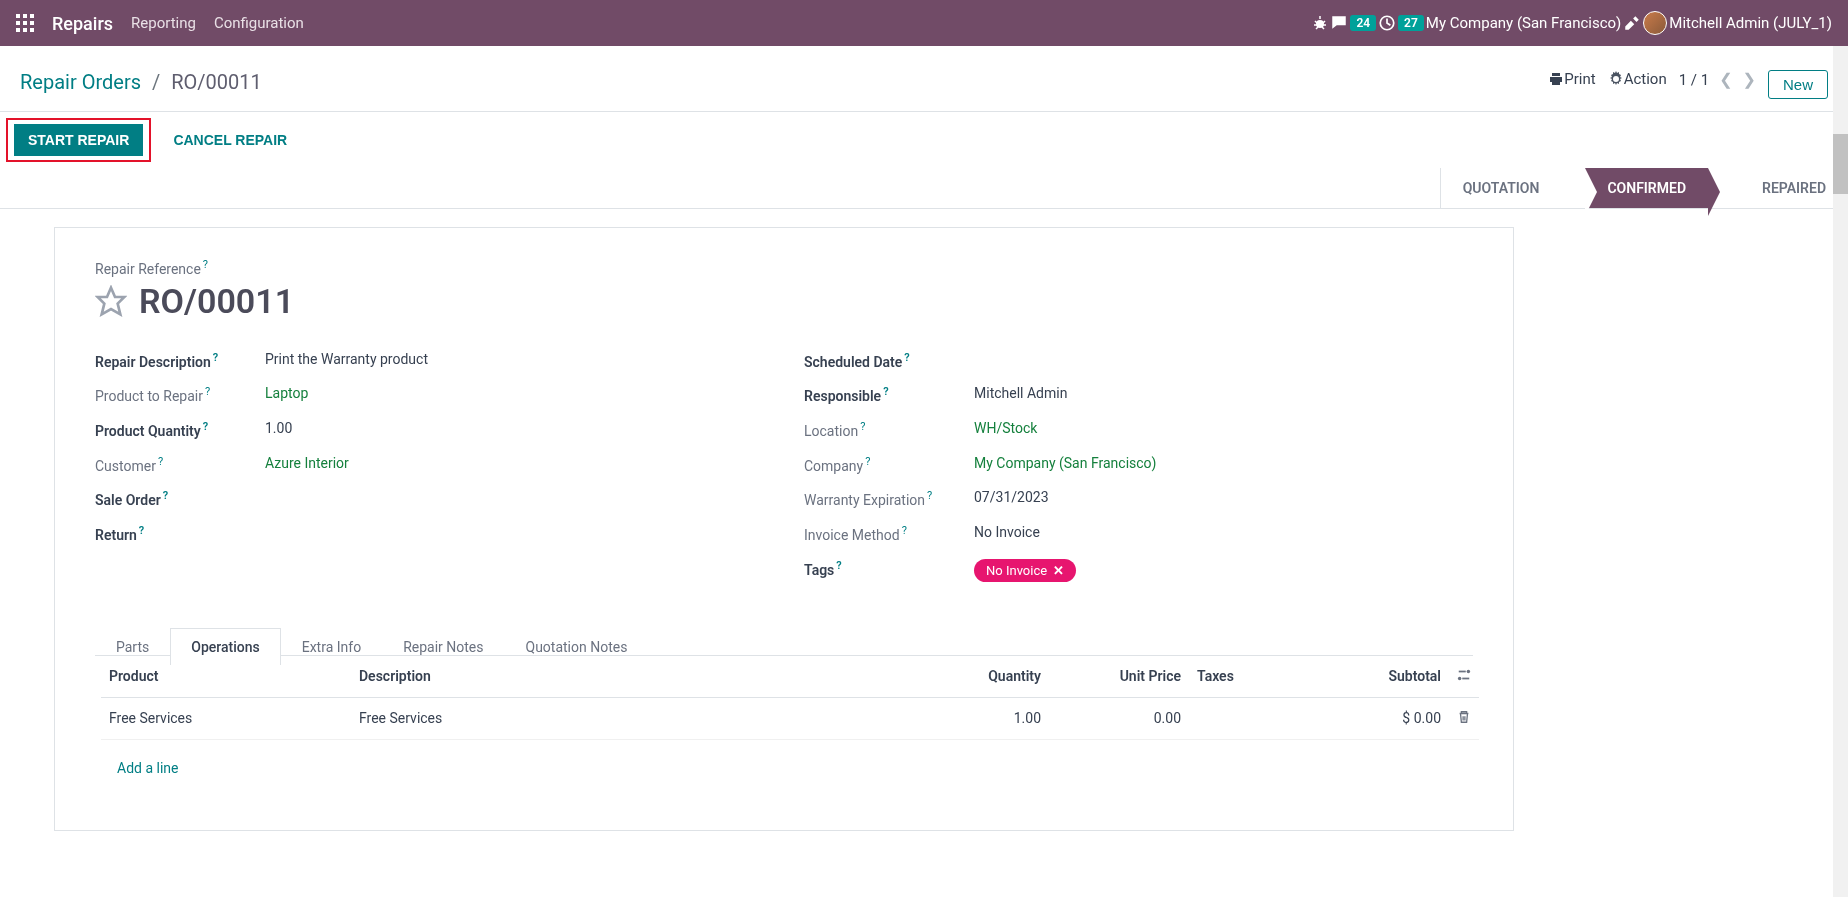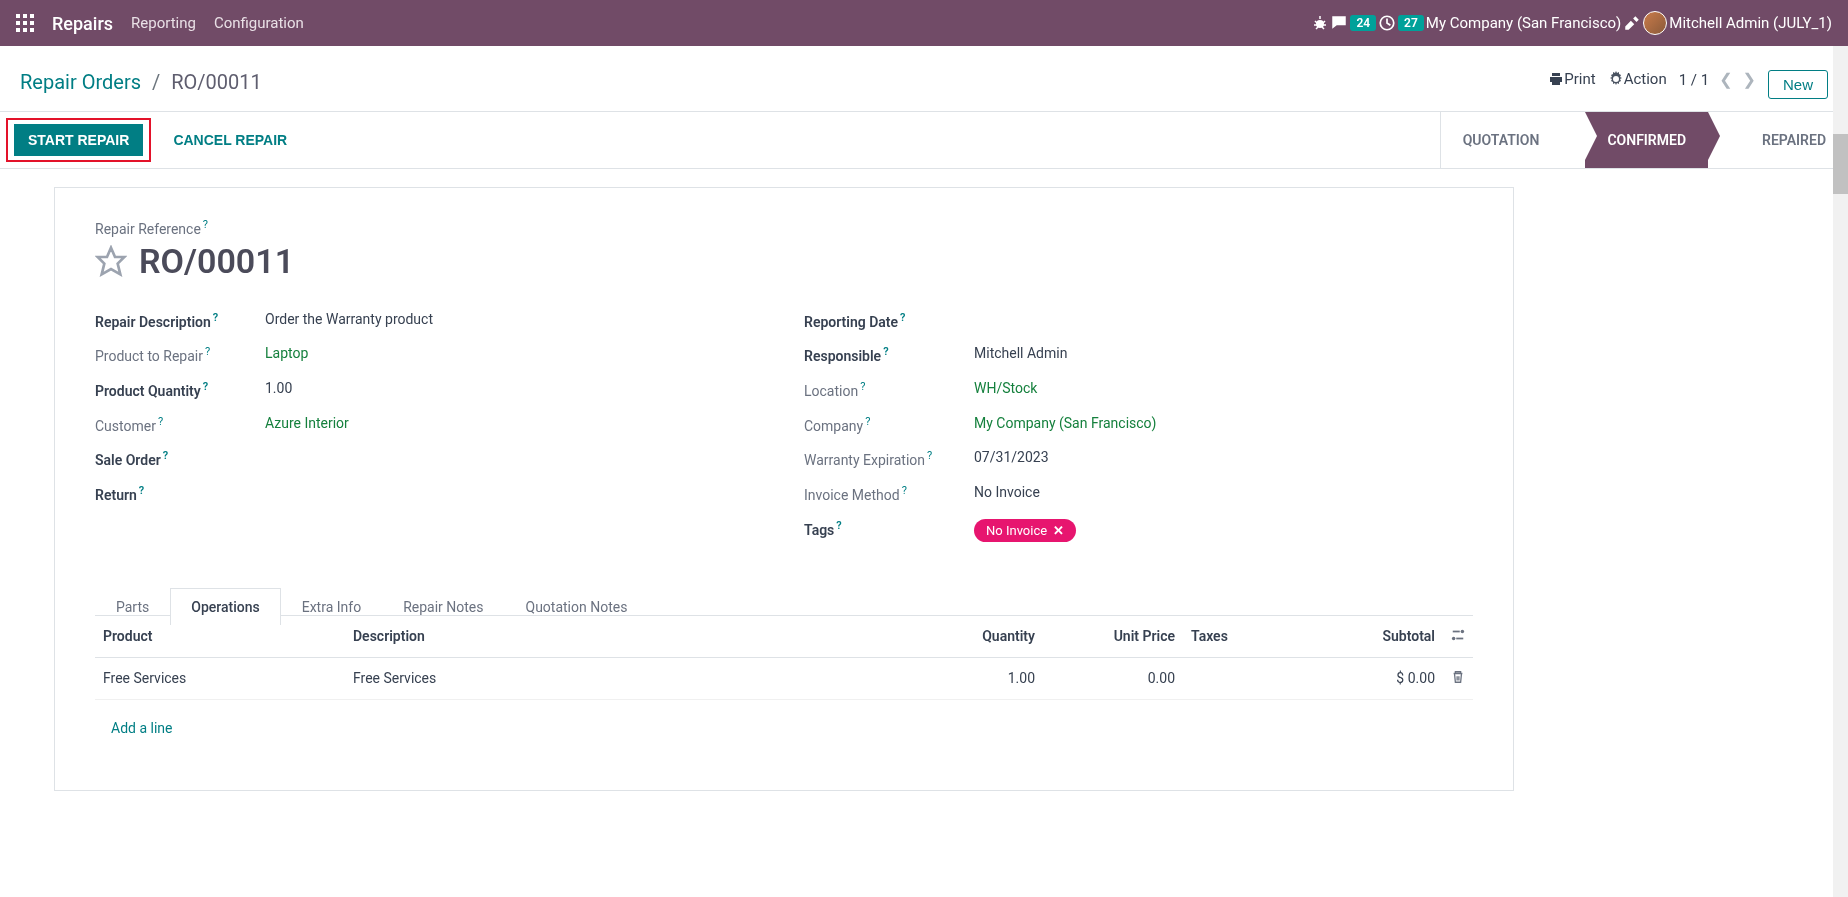--- a/index.html
+++ b/index.html
@@ -24,21 +24,21 @@
 .breadcrumb a { color: #017e84; text-decoration:none; cursor:pointer; }
 .breadcrumb-sep { color: #6c757d; margin: 0 6px; }
 .breadcrumb-current { color: #5f5e6f; }
 .ctrl-spacer { flex:1; }
 .ctrl-btn { display:flex; align-items:center; color:#374151; cursor:pointer; font-size:15px; }
 .pager { color:#374151; font-size:15px; display:flex; align-items:center; gap:10px; }
 .pager-arrow { color:#adb5bd; cursor:pointer; font-size:16px; }
 .btn-new { border:1px solid #017e84; color:#017e84; background:#fff; padding:5px 14px; font-size:15px; cursor:pointer; border-radius:3px; font-weight:500; }
 
 
-.actionbar { display:flex; align-items:stretch; border-bottom:1px solid #dee2e6; position:relative; }
+.actionbar { display:flex; align-items:stretch; border-bottom:1px solid #dee2e6; position:relative;flex-direction:column; }
 .actionbar-left { display:flex; align-items:center; padding: 6px 0 6px 6px; gap:12px; }
 .highlight-box { border:2px solid #e3122a; padding:4px 6px; display:inline-flex; }
 .btn-primary { background:#017e84; color:#fff; border:none; padding:8px 14px; font-weight:600; font-size:14px; cursor:pointer; }
 .btn-secondary { background:transparent; color:#017e84; border:none; padding:8px 10px; font-weight:600; font-size:14px; cursor:pointer; }
 .statusbar { margin-left:auto; display:flex; align-items:stretch; border-left:1px solid #dee2e6;gap:24px; }
 .status-step { padding: 12px 22px; font-weight:600; color:#6b7280; font-size:14px; display:flex; align-items:center; position:relative; }
 .status-step.active { background:#714b67; color:#fff; }
 .status-step.active::after { content:""; position:absolute; right:-12px; top:0; bottom:0; width:0; height:0; border-top:24px solid transparent; border-bottom:24px solid transparent; border-left:12px solid #714b67; z-index:2;}
 .status-step.active::before { content:""; position:absolute; left:0; top:0; bottom:0; width:0; height:0; border-top:24px solid transparent; border-bottom:24px solid transparent; border-left:12px solid #fff; }
 
@@ -59,21 +59,21 @@
 .field-value a { color:#15803d; text-decoration:none; cursor:pointer; }
 .tag-pill { background:#e7156f; color:#fff; padding:4px 12px; border-radius:14px; font-size:13px; display:inline-flex; align-items:center; gap:6px; }
 .tag-pill .x { cursor:pointer; font-weight:bold; }
 
 
 .tabs { display:flex; border-bottom:1px solid #dee2e6; margin-top:28px; }
 .tab { padding:10px 20px; color:#6b7280; cursor:pointer; border:1px solid transparent; border-bottom:none; position:relative; top:10px; }
 .tab.active { color:#374151; border-color:#dee2e6; background:#fff; font-weight:500; }
 
 
-.tbl { width:100%; border-collapse:collapse; margin-top:0; }
+.tbl { width:100%; border-collapse:collapse; margin-top:0;margin-left:6px; }
 .tbl th { text-align:left; font-weight:600; padding:12px 8px; border-bottom:1px solid #dee2e6; color:#374151;}
 .tbl th.r, .tbl td.r { text-align:right; }
 .tbl td { padding:12px 8px; border-bottom:1px solid #f0f0f0; color:#374151;}
 .row-trash { color:#6b7280; cursor:pointer; }
 .add-line { color:#017e84; cursor:pointer; padding:12px 8px; display:inline-block; }
 .col-opts { color:#6b7280; cursor:pointer; }
 
 .scrollbar-fake { position:fixed; right:0; top:46px; bottom:0; width:15px; background:#f1f1f1; }
 .scrollbar-thumb { background:#c1c1c1; width:100%; height:60px; position:absolute; top:88px; }
 </style>
@@ -178,21 +178,21 @@
           <polygon points="12,2 15,9 22,9 17,14 19,22 12,18 5,22 7,14 2,9 9,9"></polygon>
         </svg>
       <div class="record-title">RO/00011</div>
     </div>
 
     <div class="form-grid">
 
       <div>
         <div class="field-row">
           <div class="field-label"><span>Repair Description</span><span class="help">?</span></div>
-          <div class="field-value">Order the Warranty  product</div>
+          <div class="field-value">Print the Warranty  product</div>
         </div>
         <div class="field-row">
           <div class="field-label muted"><span>Product to Repair</span><span class="help">?</span></div>
           <div class="field-value"><a>Laptop</a></div>
         </div>
         <div class="field-row">
           <div class="field-label"><span>Product Quantity</span><span class="help">?</span></div>
           <div class="field-value">1.00</div>
         </div>
         <div class="field-row">
@@ -204,21 +204,21 @@
           <div class="field-value"></div>
         </div>
         <div class="field-row">
           <div class="field-label"><span>Return</span><span class="help">?</span></div>
           <div class="field-value"></div>
         </div>
       </div>
 
       <div>
         <div class="field-row">
-          <div class="field-label"><span>Reporting Date</span><span class="help">?</span></div>
+          <div class="field-label"><span>Scheduled Date</span><span class="help">?</span></div>
           <div class="field-value"></div>
         </div>
         <div class="field-row">
           <div class="field-label"><span>Responsible</span><span class="help">?</span></div>
           <div class="field-value">Mitchell Admin</div>
         </div>
         <div class="field-row">
           <div class="field-label muted"><span>Location</span><span class="help">?</span></div>
           <div class="field-value"><a>WH/Stock</a></div>
         </div>

